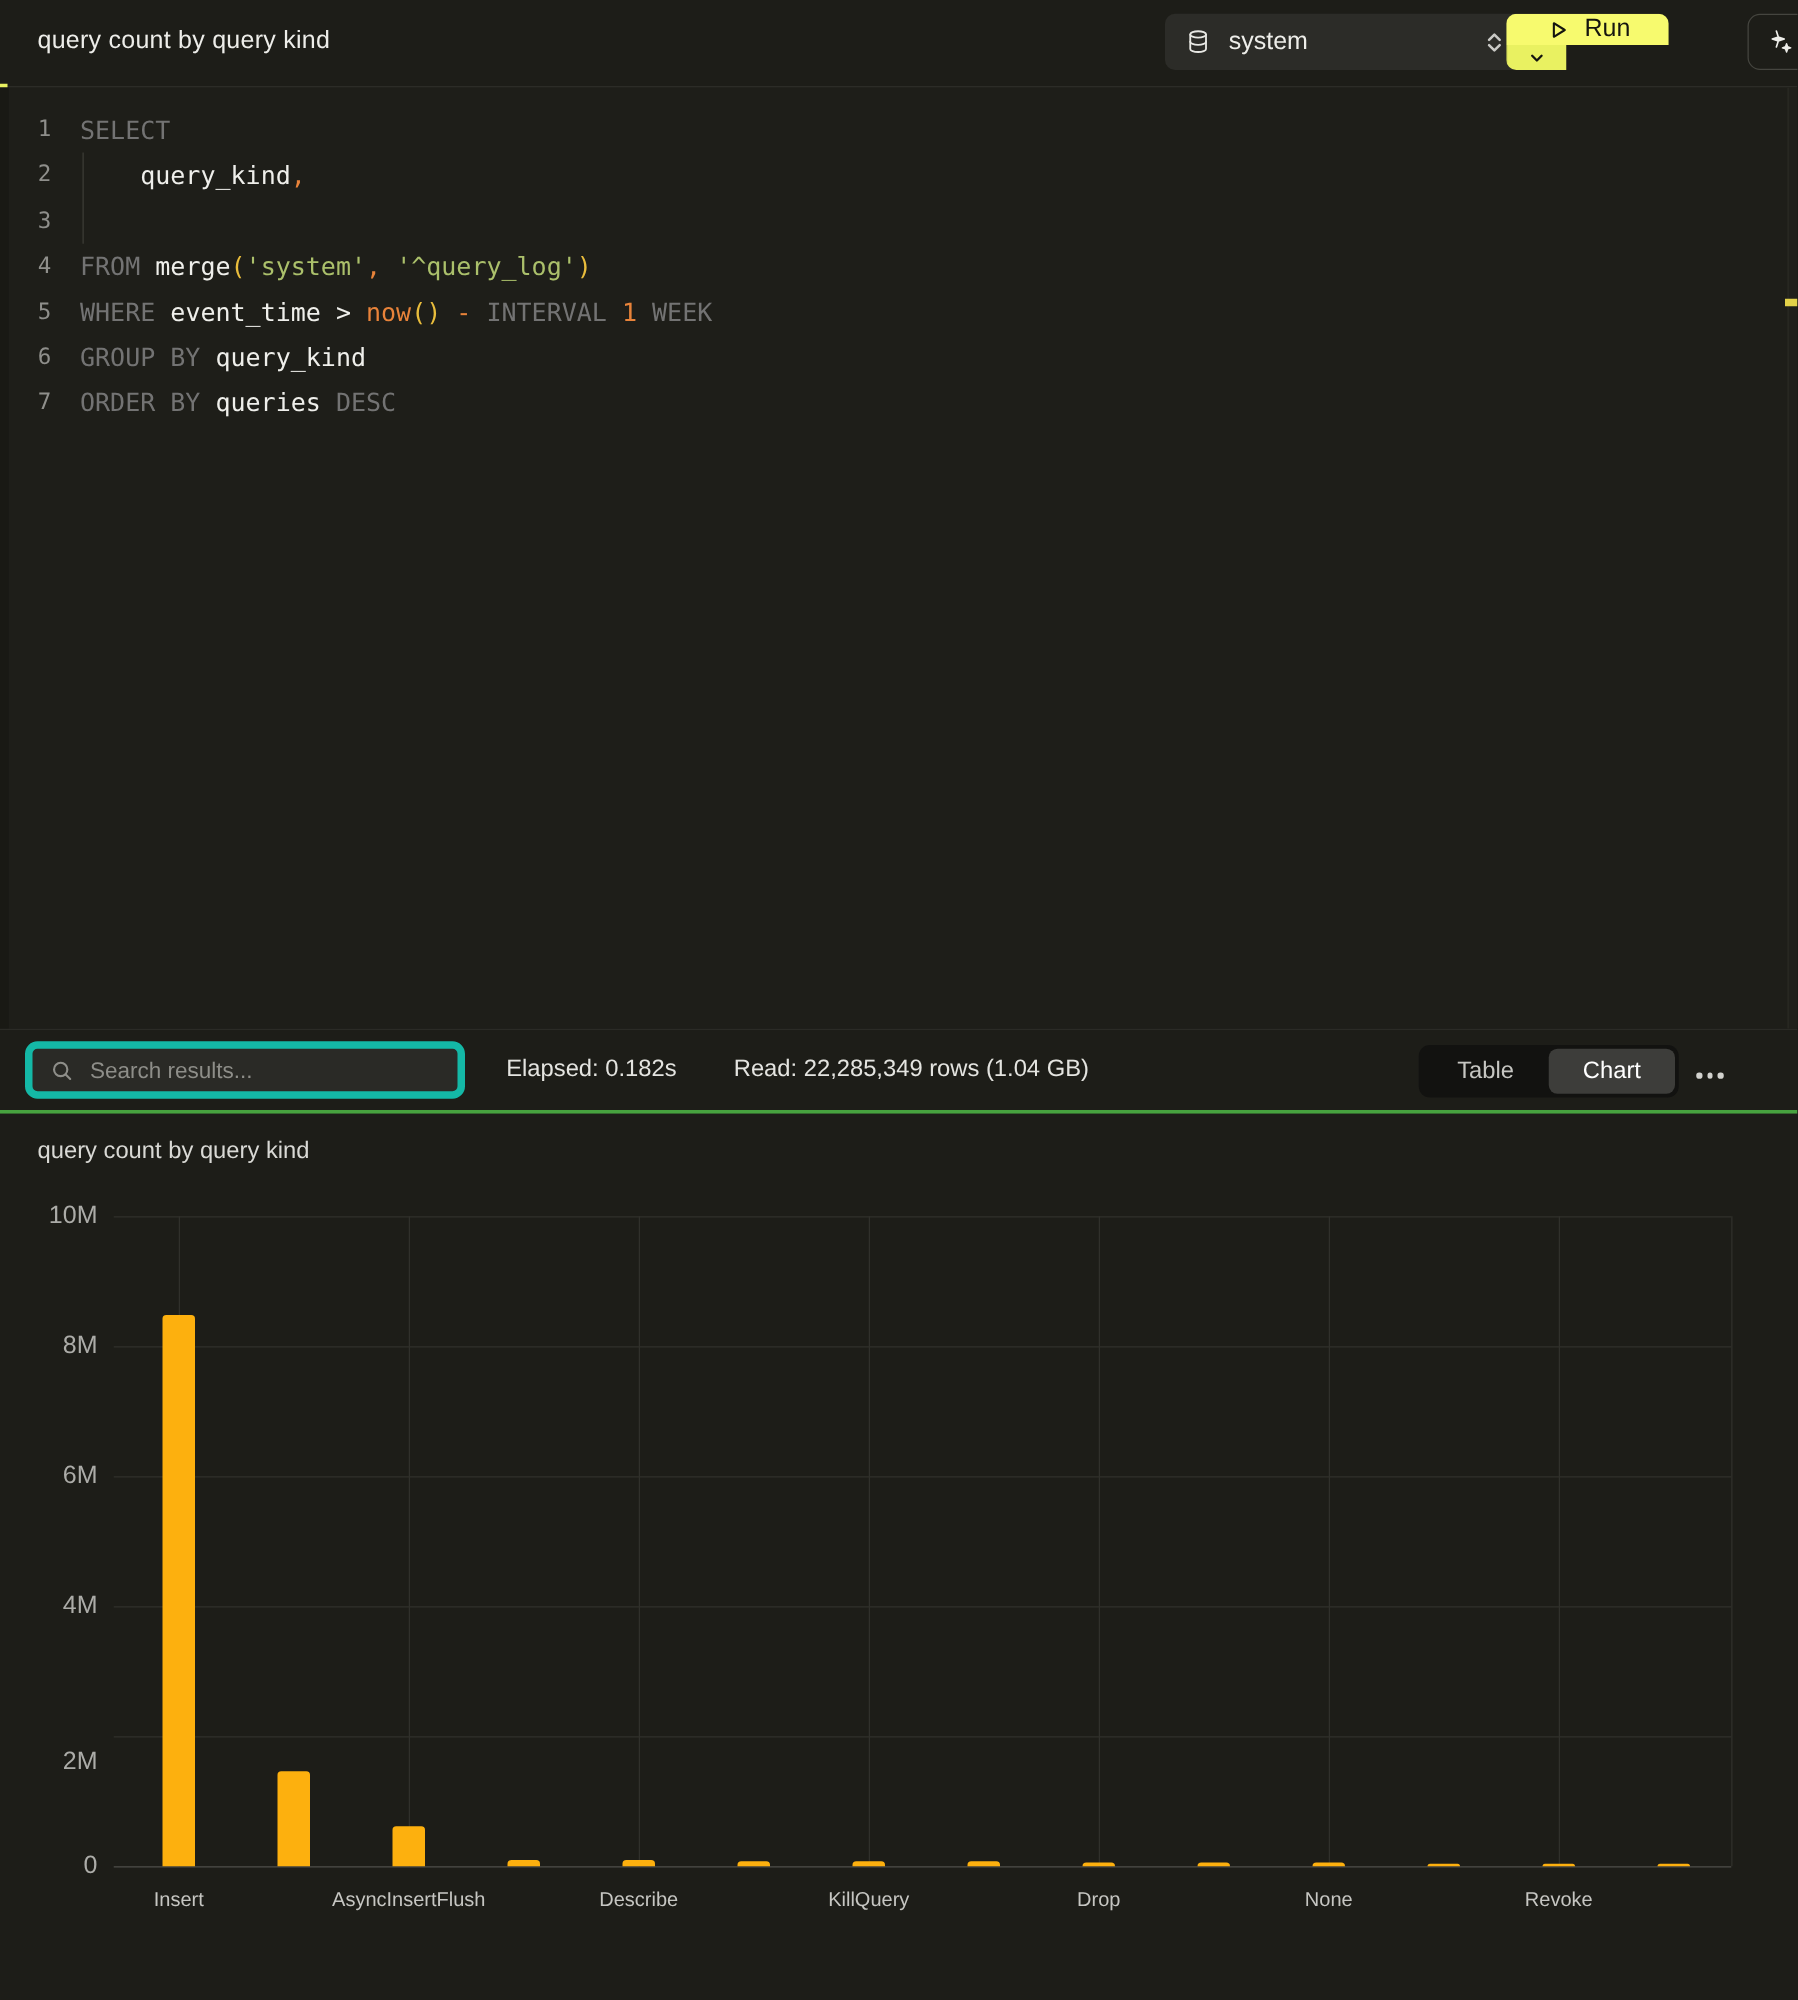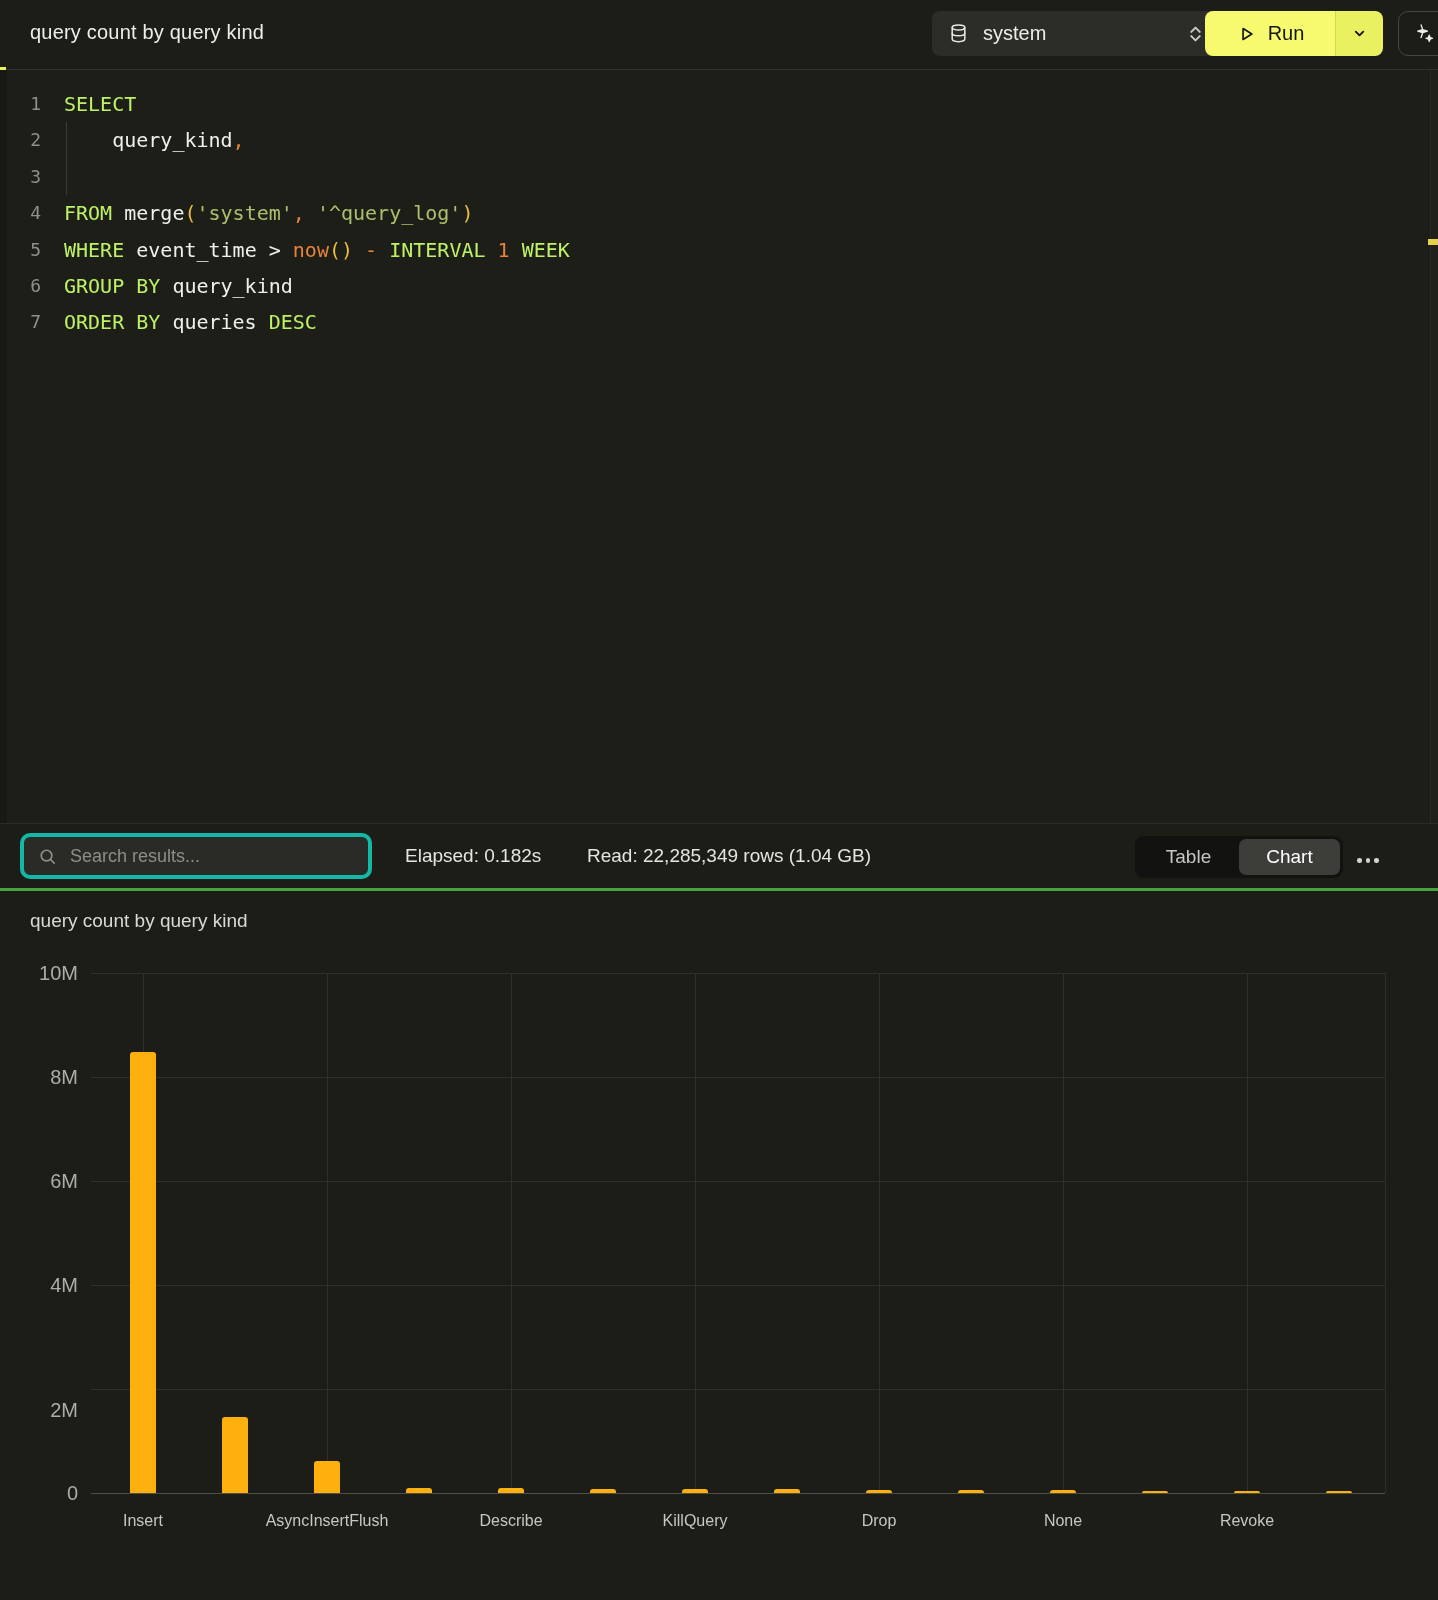--- a/index.html
+++ b/index.html
@@ -9,43 +9,43 @@
     font-family:"Liberation Sans", sans-serif;
   }
   
   .header{position:absolute;top:0;left:0;width:1438px;height:69px;background:#1D1D18;border-bottom:1px solid #32322C;}
   .page-title{position:absolute;left:30px;top:21px;font-size:20px;color:#EDEDE9;letter-spacing:.2px;}
   .yellow-nub{position:absolute;left:0;top:67px;width:6px;height:4px;background:#E9F161;}
   .db-select{position:absolute;left:932px;top:11px;width:288px;height:45px;background:#2C2C28;border-radius:8px;
     display:flex;align-items:center;padding:0 16px;box-sizing:border-box;gap:14px;cursor:pointer;}
   .db-select .lbl{font-size:20px;color:#EDEDE9;}
   .db-select .updown{margin-left:auto;display:flex;}
-  .run-group{position:absolute;left:1205px;top:11px;height:45px;display:flex;border-radius:8px;overflow:hidden;}
+  .run-group{position:absolute;left:1205px;top:11px;height:45px;display:flex;border-radius:8px;overflow:hidden;flex-direction:column;}
   .run-main{width:130px;height:45px;background:#F7FA6E;border:none;display:flex;align-items:center;justify-content:center;gap:12px;
     font-family:"Liberation Sans",sans-serif;font-size:20px;font-weight:500;color:#15150F;cursor:pointer;}
   .run-caret{width:48px;height:45px;background:#E9F161;border:none;border-left:1px solid rgba(0,0,0,.10);
     display:flex;align-items:center;justify-content:center;cursor:pointer;}
   .format-btn{position:absolute;left:1398px;top:11px;width:70px;height:45px;background:#1D1D18;border:1.5px solid #45453F;
     border-radius:10px;display:flex;align-items:center;padding-left:13px;box-sizing:border-box;cursor:pointer;}
   
   .editor{position:absolute;top:70px;left:0;width:1438px;height:753px;background:#1E1E19;
     font-family:"DejaVu Sans Mono","Liberation Mono",monospace;font-size:20px;cursor:text;}
   .editor .left-strip{position:absolute;left:0;top:0;width:7px;height:100%;background:#191914;}
   .code-lines{position:absolute;top:16px;left:0;right:20px;}
   .code-row{display:flex;height:36.4px;line-height:36.4px;white-space:pre;}
   .gutter{width:41px;flex:none;text-align:right;color:#8F8F8B;font-size:18px;}
   .code{margin-left:23px;}
-  .c-kw{color:#bef264}.c-id{color:#EFEFEB}.c-pl{color:#EFEFEB}.c-par{color:#E9BD3C}
+  .c-kw{color:#737373}.c-id{color:#EFEFEB}.c-pl{color:#EFEFEB}.c-par{color:#E9BD3C}
   .c-str{color:#ABC06B}.c-op{color:#E8833A}.c-fn{color:#E8833A}.c-num{color:#E8833A}
   .indent-guide{position:absolute;left:66px;top:52px;width:1px;height:73px;background:#3C3C36;}
   .scroll-track{position:absolute;right:0;top:0;width:7px;height:100%;background:#20201B;border-left:1px solid #2A2A25;cursor:pointer;}
   .scroll-marker{position:absolute;right:0;top:169px;width:10px;height:6px;background:#E3D249;}
   
   .toolbar{position:absolute;top:823px;left:0;width:1438px;height:65px;background:#1D1D18;border-top:1px solid #2B2B26;box-sizing:border-box;}
-  .search-box{position:absolute;left:20px;top:9px;width:352px;height:46px;background:#2A2A26;border:4px solid #14b8a6;border-radius:10px;
+  .search-box{position:absolute;left:20px;top:9px;width:352px;height:46px;background:#2A2A26;border:6px solid #14b8a6;border-radius:10px;
     display:flex;align-items:center;padding:0 14px;box-sizing:border-box;gap:11px;}
   .search-box input{flex:1;background:transparent;border:none;outline:none;color:#E8E8E4;font-size:18px;font-family:"Liberation Sans",sans-serif;}
   .search-box input::placeholder{color:#8E8E89;}
   .stat{position:absolute;top:21px;font-size:19px;color:#E4E4E0;}
   .stat.elapsed{left:405px;}
   .stat.read{left:587px;}
   .view-toggle{position:absolute;left:1135px;top:12px;height:42px;background:#121210;border-radius:9px;display:flex;padding:3px;box-sizing:border-box;}
   .seg{min-width:101px;display:flex;align-items:center;justify-content:center;font-size:19px;color:#C6C6C2;border-radius:7px;cursor:pointer;}
   .seg.active{background:#3D3D3A;color:#FFFFFF;}
   .more-btn{position:absolute;left:1355px;top:28px;display:flex;gap:4px;cursor:pointer;padding:6px 2px;}

